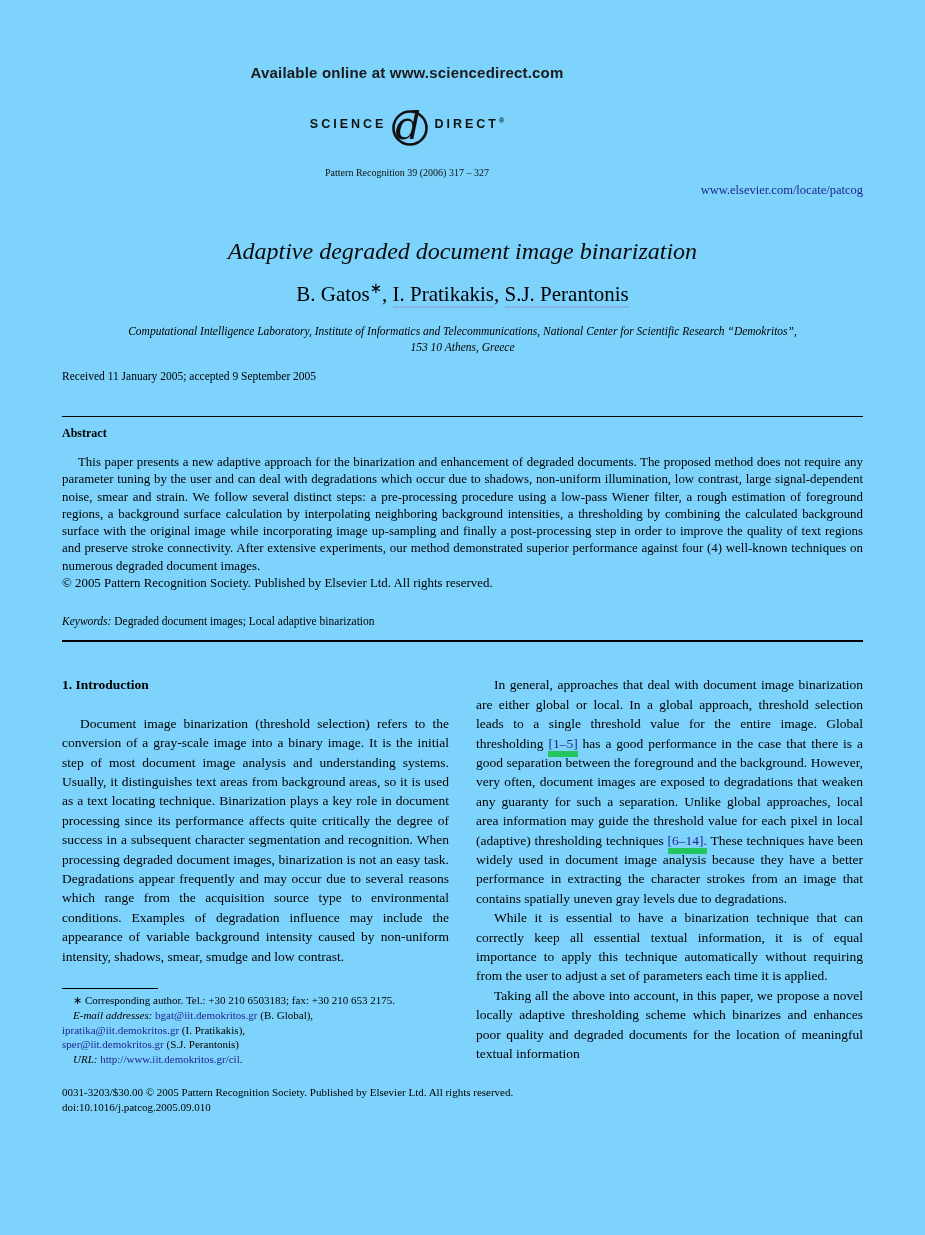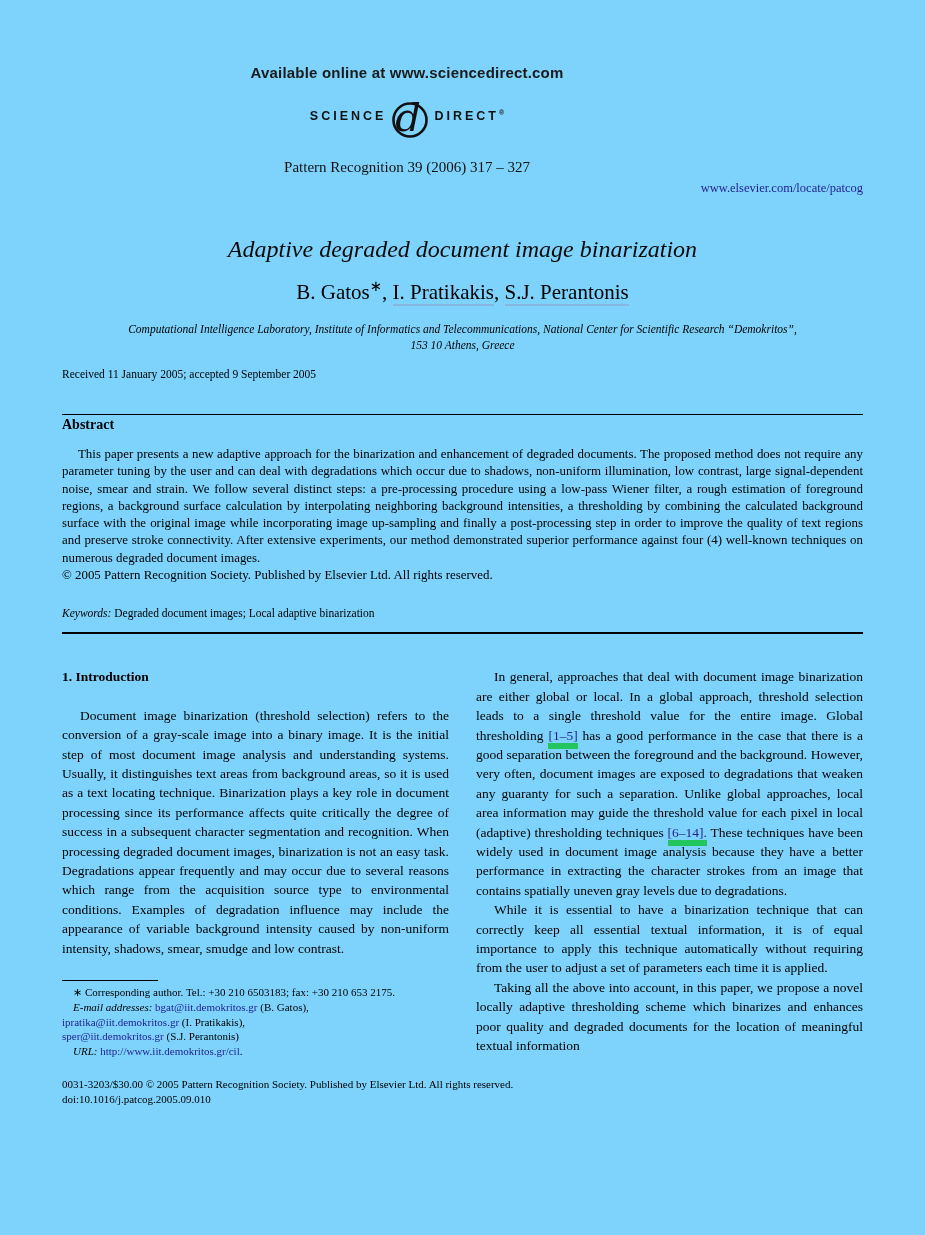--- a/index.html
+++ b/index.html
@@ -13,40 +13,40 @@
     box-sizing:border-box;
     padding:0 62px;
     overflow:hidden;
   }
   
   .header-group{width:690px;text-align:center;margin-top:64px;}
   .available-online{
     font-family:"Liberation Sans", sans-serif;
     font-weight:700;font-size:15px;color:#1a1a1a;letter-spacing:.2px;
   }
-  .logo-row{margin-top:12px;display:flex;align-items:center;justify-content:center;gap:2px;}
+  .logo-row{margin-top:20px;display:flex;align-items:center;justify-content:center;gap:2px;}
   .logo-word{
     font-family:"Liberation Sans", sans-serif;
     font-weight:700;font-size:12.5px;letter-spacing:3px;color:#111;
   }
   .logo-reg{font-size:7px;vertical-align:super;letter-spacing:0;}
-  .journal-ref{margin-top:20px;font-size:15px;color:#111;}
+  .journal-ref{margin-top:20px;font-size:10px;color:#111;}
   .elsevier-line{text-align:right;margin-top:2px;}
   .elsevier-line a{font-size:12.5px;color:#1f1f8f;text-decoration:none;}
   
   .paper-title{margin-top:40px;text-align:center;font-size:24px;color:#0a0a0a;font-style:italic;}
   .authors{margin-top:14px;text-align:center;font-size:21px;}
   .author-link{border-bottom:2px solid #85b7e2;}
   .affiliation{margin-top:17px;text-align:center;font-style:italic;font-size:11.5px;line-height:15.5px;}
   .received{margin-top:15px;text-align:left;font-size:11.5px;}
   
   .rule-thin{border:0;border-top:1px solid #000;margin:34px 0 0 0;}
   .rule-thick{border:0;border-top:2px solid #000;margin:13px 0 0 0;}
   
-  .abstract-heading{margin-top:2px;font-weight:700;font-size:14px;}
+  .abstract-heading{margin-top:9px;font-weight:700;font-size:12px;}
   .abstract-body{
     margin-top:13px;font-size:12.9px;line-height:17.3px;text-align:justify;
     text-indent:16px;
   }
   .copyright-line{font-size:12.9px;line-height:17.3px;}
   .keywords-line{margin-top:23px;font-size:11.5px;}
   .keywords-label{font-style:italic;}
   
   .columns{
     margin-top:33px;
@@ -113,21 +113,21 @@
 
   <div class="columns">
 
     <div class="col">
       <div class="section-heading">1. Introduction</div>
       <p class="intro-p">Document image binarization (threshold selection) refers to the conversion of a gray-scale image into a binary image. It is the initial step of most document image analysis and understanding systems. Usually, it distinguishes text areas from background areas, so it is used as a text locating technique. Binarization plays a key role in document processing since its performance affects quite critically the degree of success in a subsequent character segmentation and recognition. When processing degraded document images, binarization is not an easy task. Degradations appear frequently and may occur due to several reasons which range from the acquisition source type to environmental conditions. Examples of degradation influence may include the appearance of variable background intensity caused by non-uniform intensity, shadows, smear, smudge and low contrast.</p>
 
       <div class="footnote">
         <hr class="footnote-rule">
         <div class="fn-line fn-indent"><span>∗ </span><span>Corresponding author. Tel.: +30 210 6503183; fax: +30 210 653 2175.</span></div>
-        <div class="fn-line fn-indent"><span class="fn-italic">E-mail addresses: </span><a href="#" class="fn-link">bgat@iit.demokritos.gr</a><span> (B. Gatos),</span></div>
+        <div class="fn-line fn-indent"><span class="fn-italic">E-mail addresses: </span><a href="#" class="fn-link">bgat@iit.demokritos.gr</a><span> (B. Global),</span></div>
         <div class="fn-line"><a href="#" class="fn-link">ipratika@iit.demokritos.gr</a><span> (I. Pratikakis),</span></div>
         <div class="fn-line"><a href="#" class="fn-link">sper@iit.demokritos.gr</a><span> (S.J. Perantonis)</span></div>
         <div class="fn-line fn-indent"><span class="fn-italic">URL: </span><a href="#" class="fn-link">http://www.iit.demokritos.gr/cil</a><span>.</span></div>
       </div>
     </div>
 
     <div class="col">
       <p><span>In general, approaches that deal with document image binarization are either global or local. In a global approach, threshold selection leads to a single threshold value for the entire image. Global thresholding </span><a href="#" class="cite">[1–5]</a><span> has a good performance in the case that there is a good separation between the foreground and the background. However, very often, document images are exposed to degradations that weaken any guaranty for such a separation. Unlike global approaches, local area information may guide the threshold value for each pixel in local (adaptive) thresholding techniques </span><a href="#" class="cite">[6–14].</a><span> These techniques have been widely used in document image analysis because they have a better performance in extracting the character strokes from an image that contains spatially uneven gray levels due to degradations.</span></p>
       <p>While it is essential to have a binarization technique that can correctly keep all essential textual information, it is of equal importance to apply this technique automatically without requiring from the user to adjust a set of parameters each time it is applied.</p>
       <p>Taking all the above into account, in this paper, we propose a novel locally adaptive thresholding scheme which binarizes and enhances poor quality and degraded documents for the location of meaningful textual information</p>

